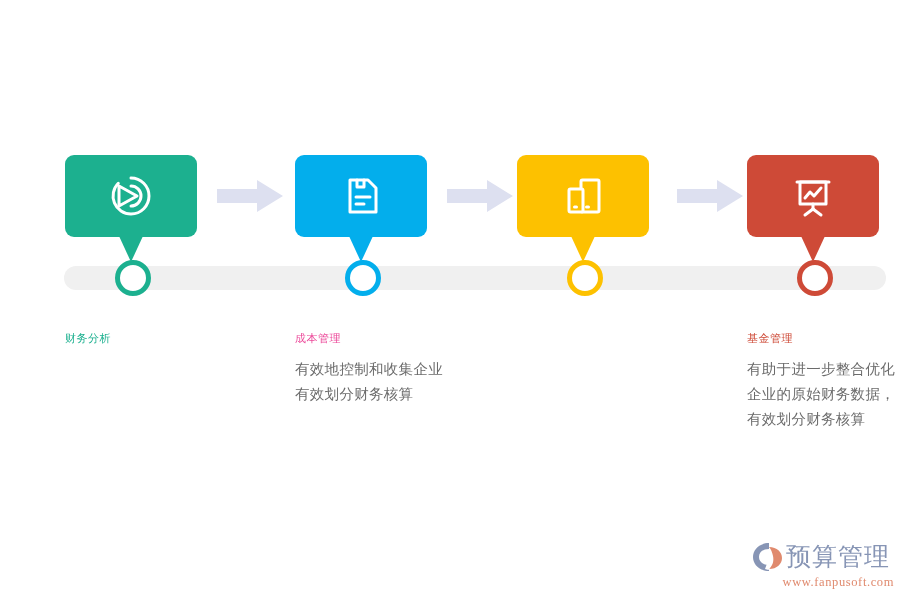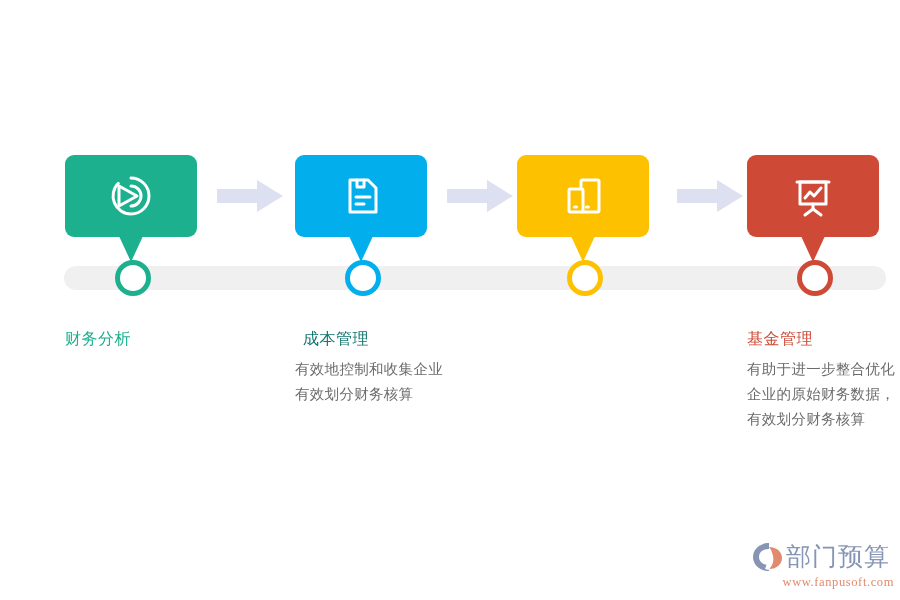--- a/index.html
+++ b/index.html
@@ -106,21 +106,21 @@
 
   
   .text-block {
     position: absolute;
     left: 0;
     top: 328px;
     width: 205px;
   }
 
   .step-title {
-    font-size: 16px;
+    font-size: 11px;
     line-height: 22px;
     margin: 0 0 7px 0;
     font-weight: normal;
     letter-spacing: 0.5px;
   }
 
   .step-desc {
     font-size: 14.5px;
     line-height: 25px;
     color: #6b6b6b;
@@ -200,21 +200,21 @@
           <path d="M19 25 L33 25"></path>
           <path d="M19 32 L27 32"></path>
         </svg>
       </div>
       <div class="pointer" style="border-top-color:#03aeec;"></div>
       <div class="ring" style="border-color:#03aeec;"></div>
       <svg class="arrow" viewBox="0 0 66 32">
         <path d="M0 9 L40 9 L40 0 L66 16 L40 32 L40 23 L0 23 Z" fill="#dde0f0"></path>
       </svg>
       <div class="text-block">
-        <div class="step-title" style="color:#0f766e;margin-left:8px;">成本管理</div>
+        <div class="step-title" style="color:#ec4899;">成本管理</div>
         <div class="step-desc">有效地控制和收集企业
 有效划分财务核算</div>
       </div>
     </div>
 
     <div class="step" style="left:517px;">
       <div class="card" style="background:#fdc100;">
         <svg width="48" height="48" viewBox="0 0 48 48" fill="none" stroke="#ffffff" stroke-width="3" stroke-linecap="round" stroke-linejoin="round">
           <rect x="22" y="8" width="18" height="32" rx="1.5"></rect>
           <rect x="10" y="17" width="14" height="23" rx="1.5" fill="#fdc100"></rect>
@@ -252,18 +252,18 @@
 
   </div>
 
   <div class="brand">
     <div class="brand-row">
       <svg class="brand-mark" viewBox="0 0 34 32">
         <path d="M17 2 C7 2 1 9 1 16 C1 23 7 30 17 30 L17 24 C10 24 7 20 7 16 C7 12 10 8 17 8 Z" fill="#8795b5"></path>
         <path d="M17 6 C25 6 30 11 30 17 C30 23 25 28 17 28 C21 24 22 20 21 15 C20.3 11.5 19 8 17 6 Z" fill="#e08a6e"></path>
         <path d="M13 28 C15 23 16 19 15.5 15 L20 16 C20.6 21 19 26 16.5 29 Z" fill="#ffffff"></path>
       </svg>
-      <span class="brand-name">部门预算</span>
+      <span class="brand-name">预算管理</span>
     </div>
     <div class="brand-url">www.fanpusoft.com</div>
   </div>
 
 </div>
 
 </body></html>

